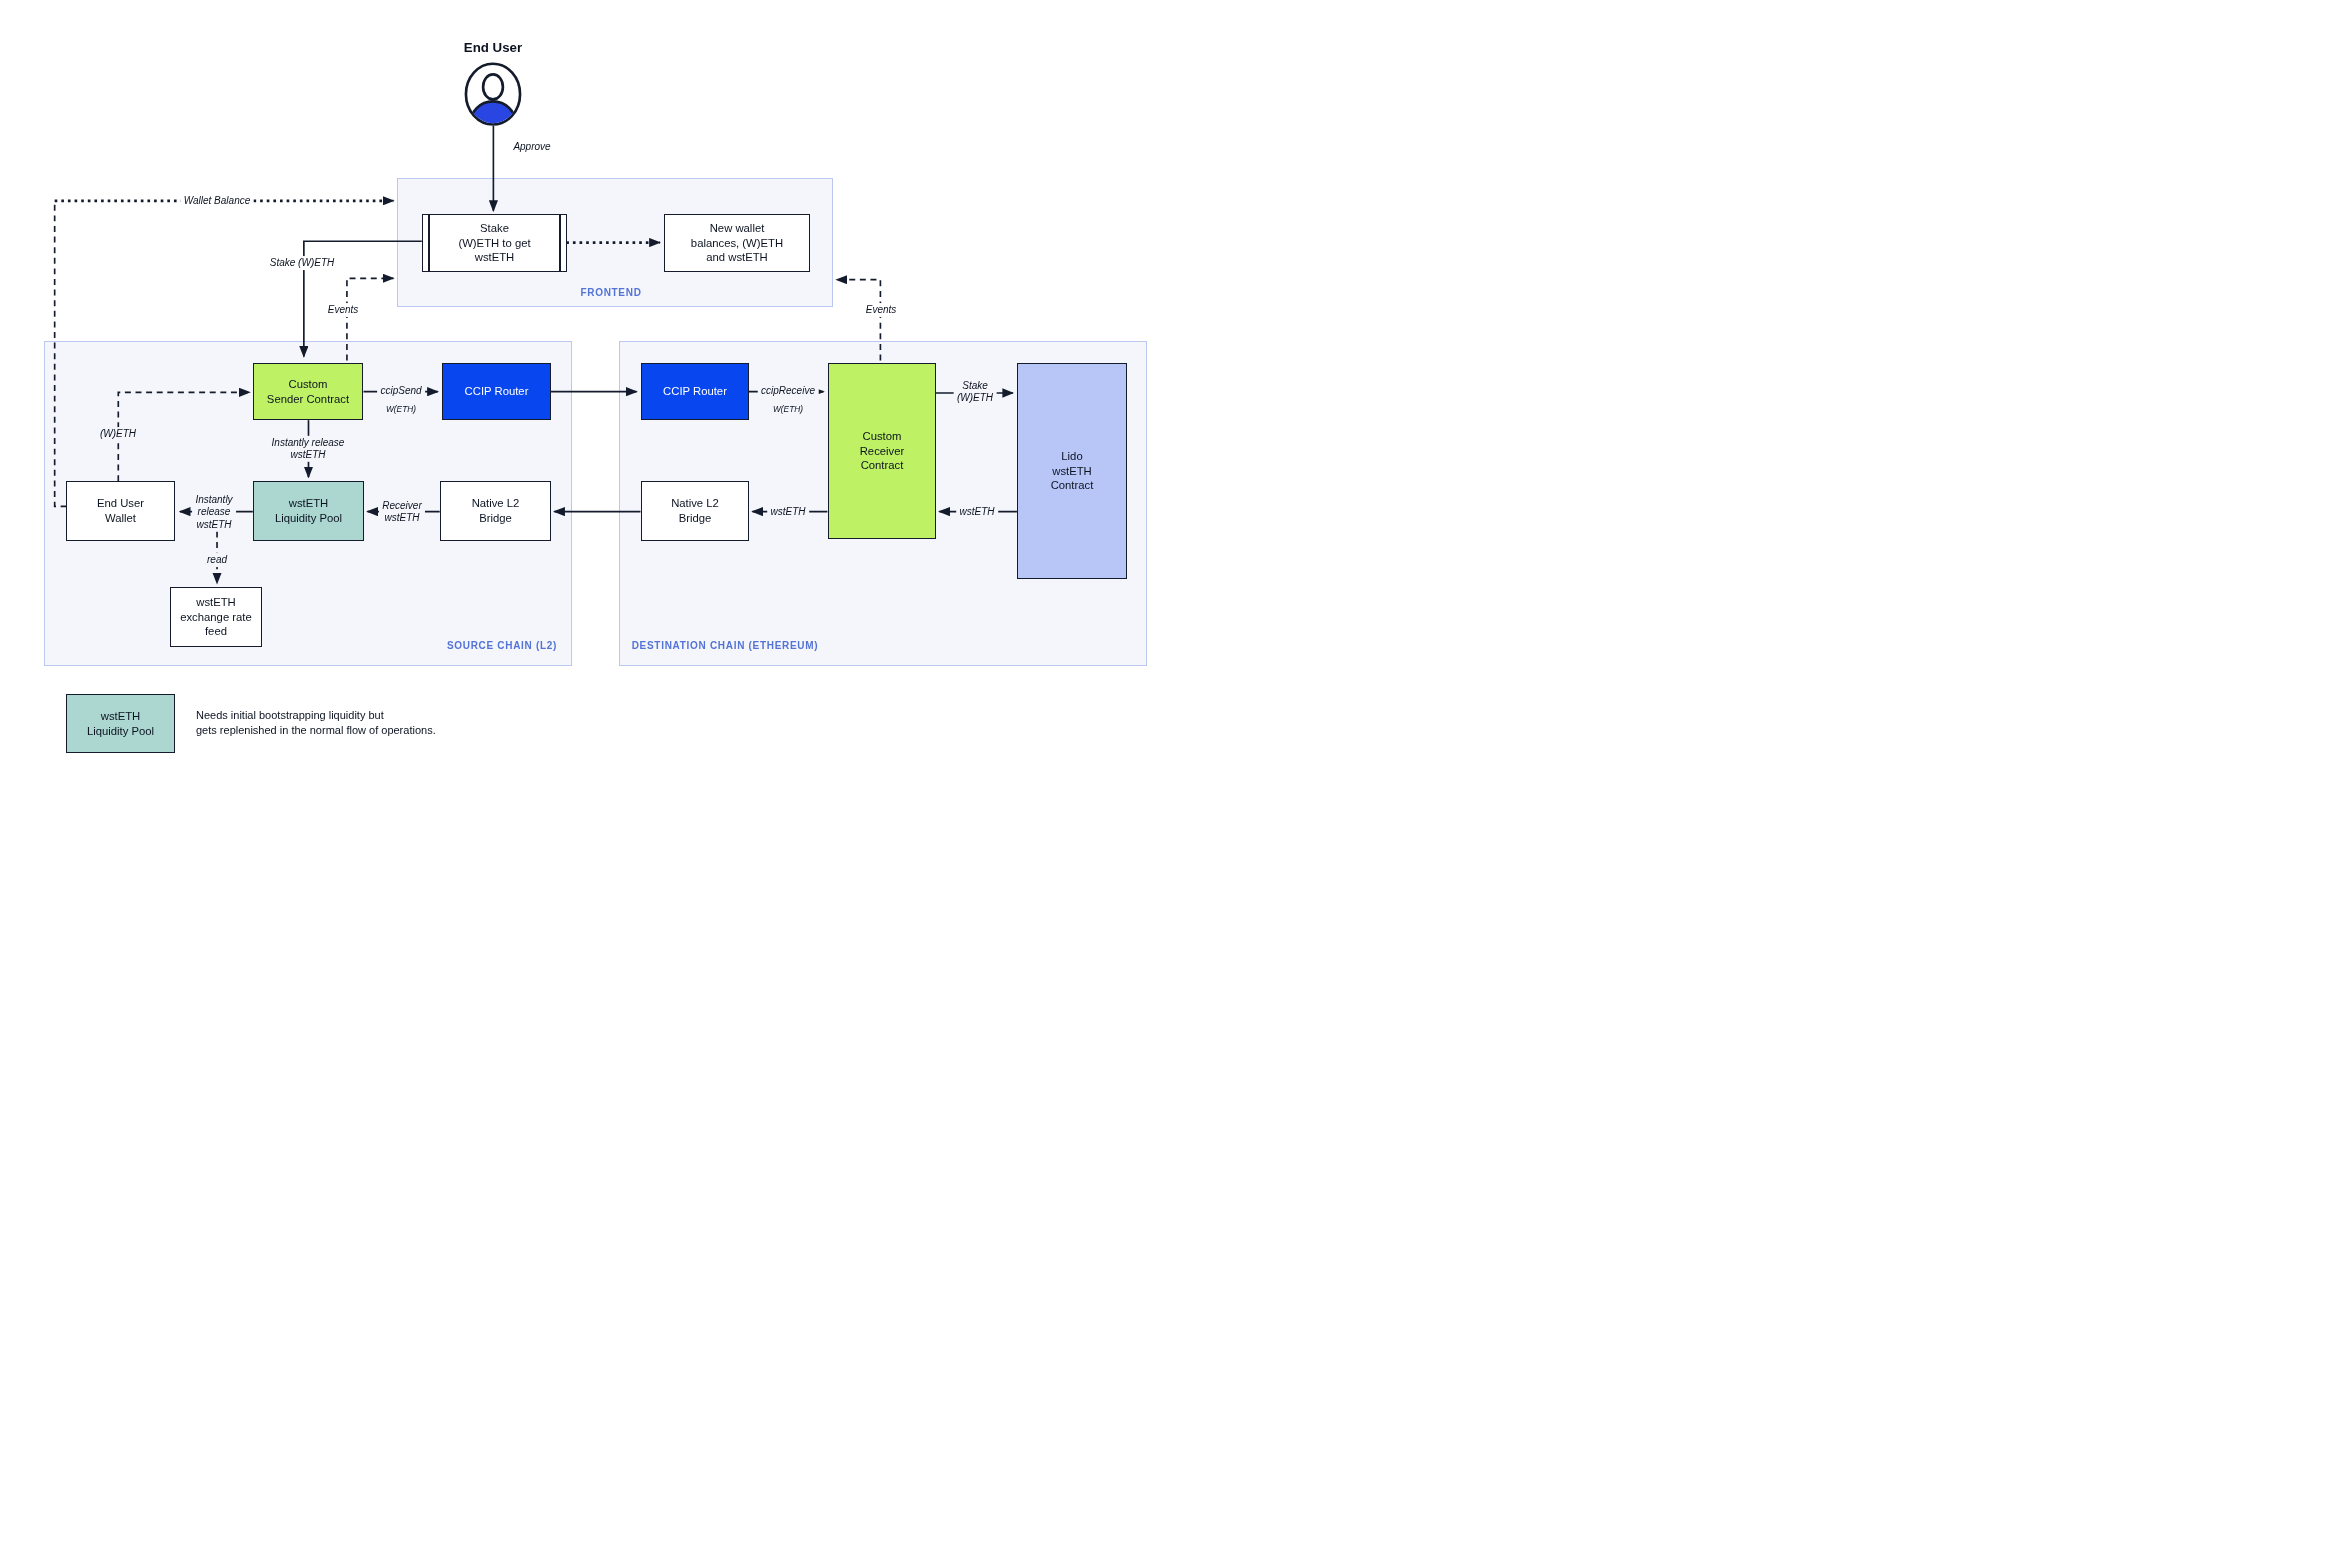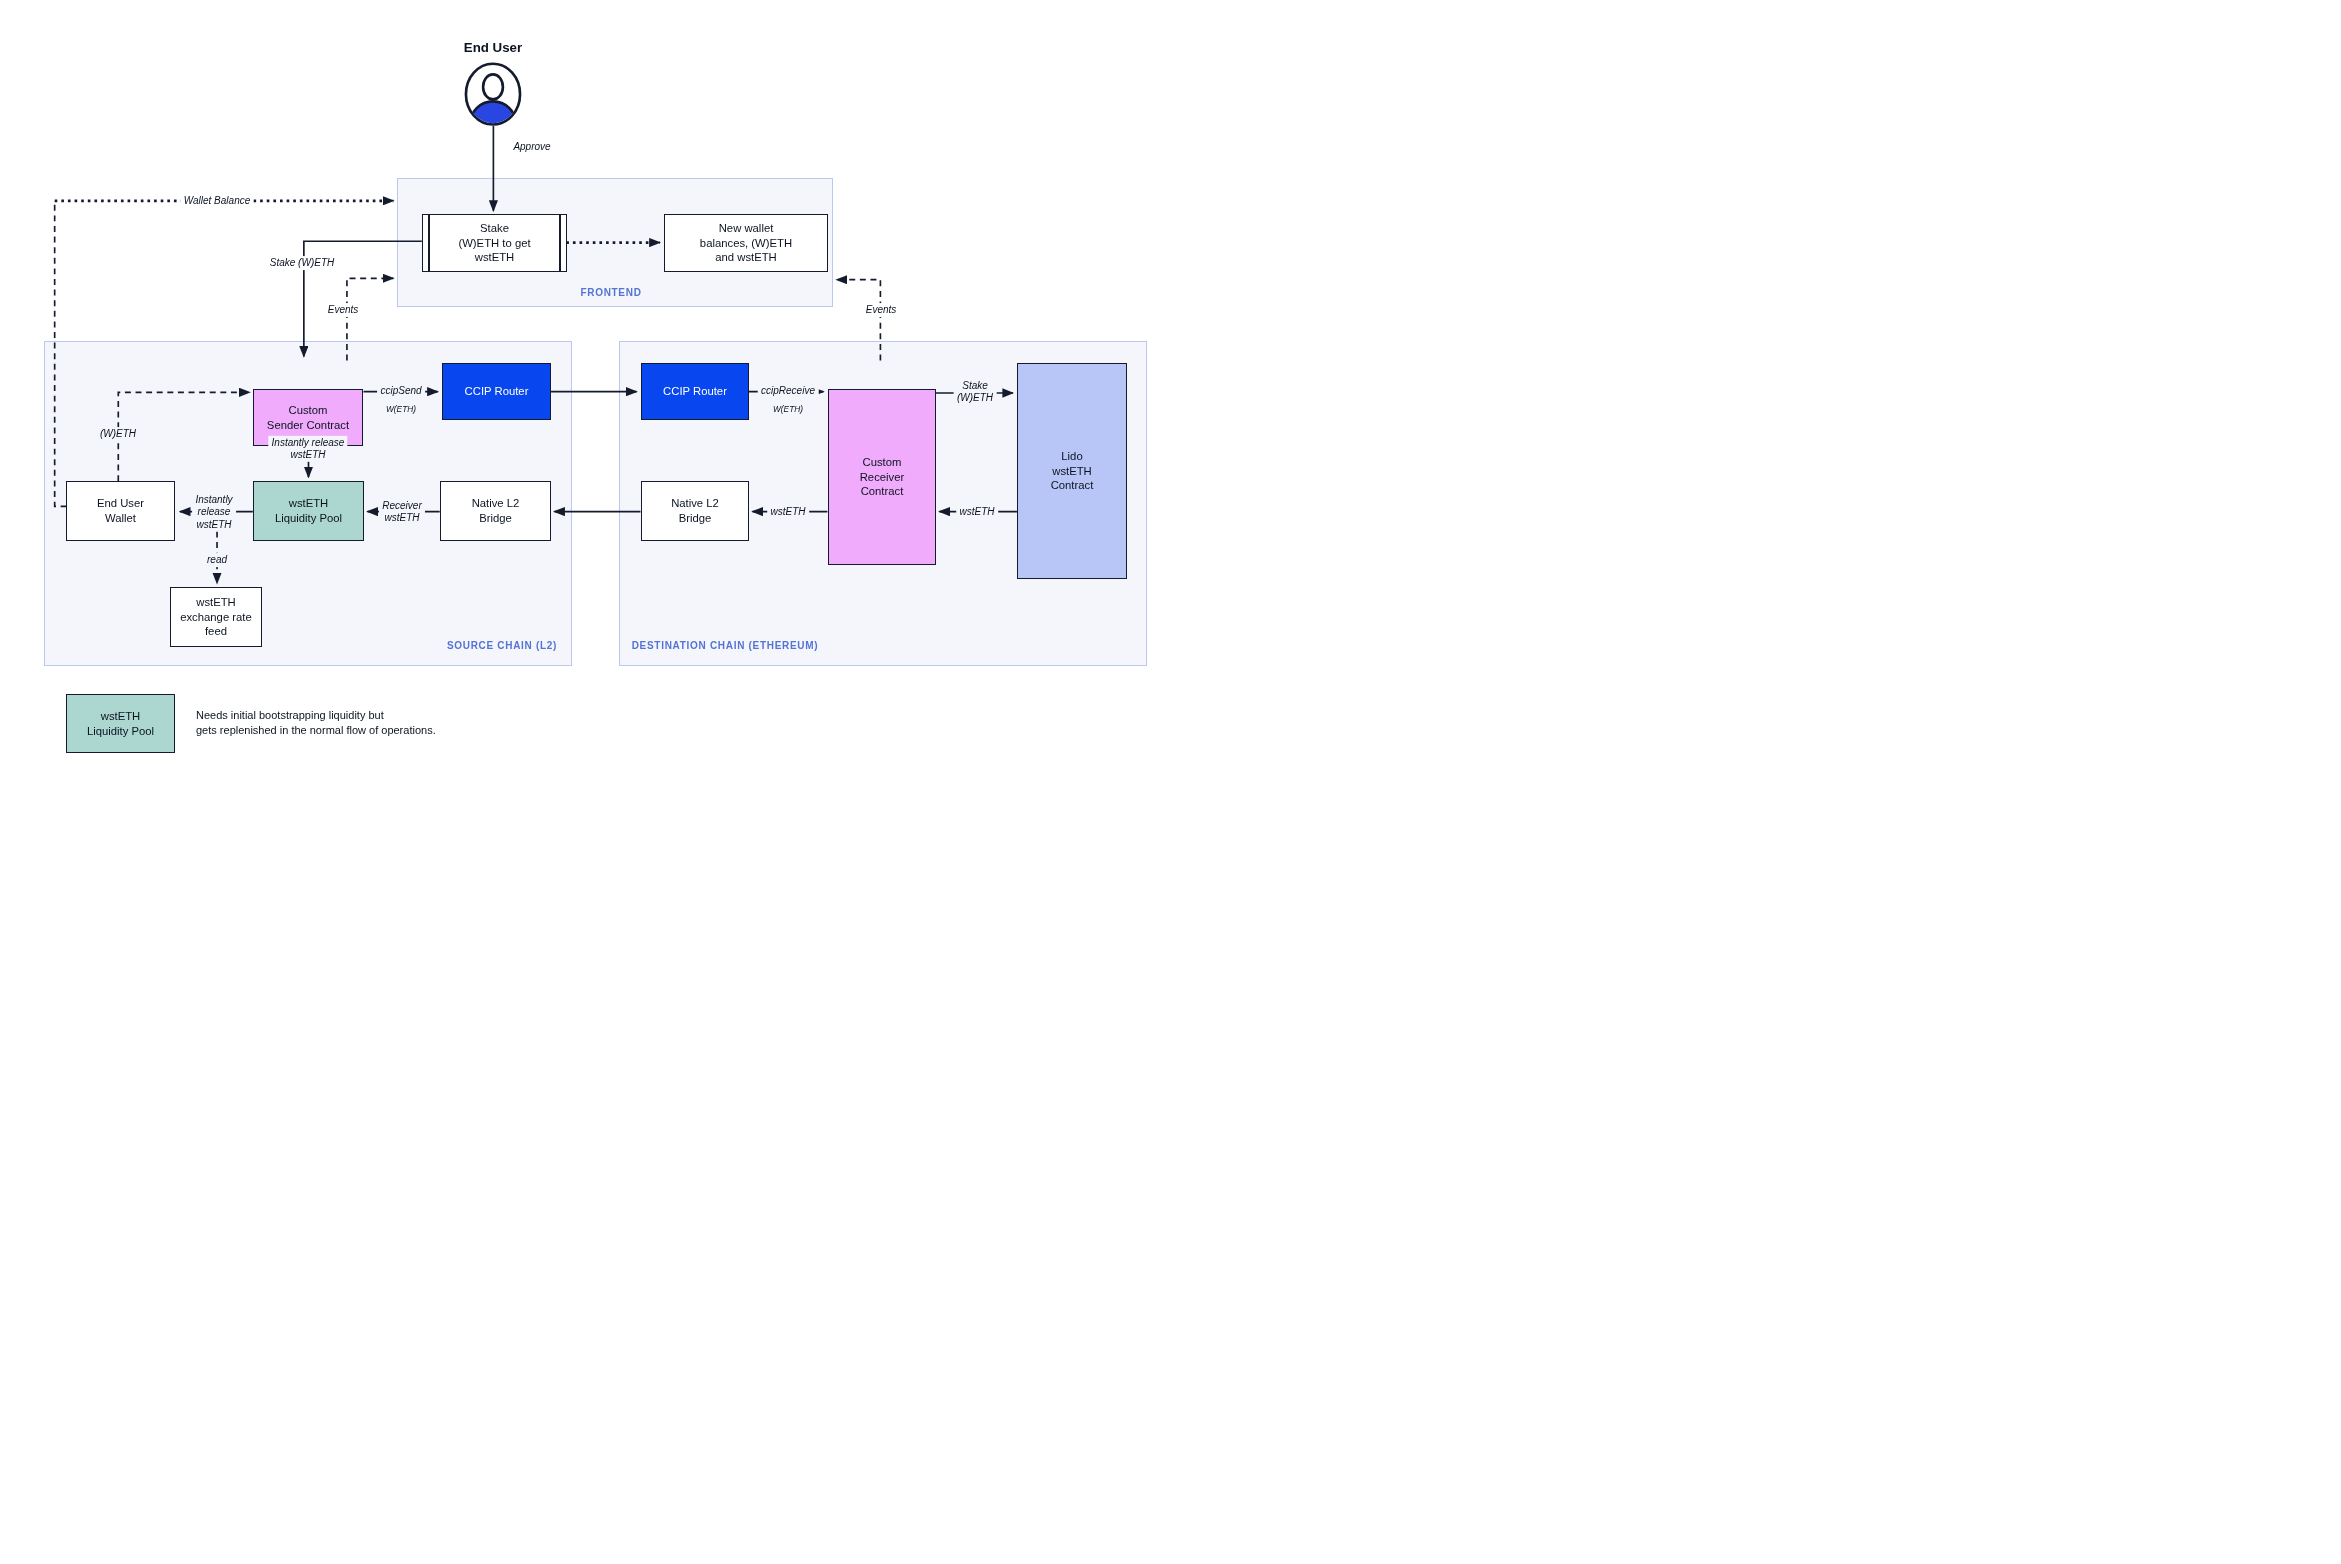--- a/index.html
+++ b/index.html
@@ -17,21 +17,21 @@
     font-weight:bold;font-size:10px;letter-spacing:0.7px;color:#5473d6;
     white-space:nowrap;z-index:5;
   }
   svg.wires{position:absolute;left:0;top:0;z-index:2;}
   .node{
     position:absolute;box-sizing:border-box;border:1.7px solid #131b2c;
     background:#ffffff;display:flex;align-items:center;justify-content:center;
     text-align:center;white-space:pre-line;font-size:11.3px;line-height:1.3;
     z-index:3;
   }
-  .node.yellow{background:#f0abfc;margin-top:26px;}
+  .node.yellow{background:#bef264;}
   .node.blue{background:#0847f0;color:#ffffff;}
   .node.teal{background:#abd7d0;}
   .node.lavender{background:#b8c6f7;}
   .node.subroutine::before,.node.subroutine::after{
     content:"";position:absolute;top:0;bottom:0;width:1.7px;background:#131b2c;
   }
   .node.subroutine::before{left:5.3px;}
   .node.subroutine::after{right:5.3px;}
   .edge-label{
     position:absolute;transform:translate(-50%,-50%);
@@ -107,21 +107,21 @@
         </clipPath>
       </defs>
     <ellipse cx="50" cy="56" rx="41" ry="46" fill="#ffffff" stroke="#131b2c" stroke-width="4"></ellipse>
     <circle cx="50" cy="102" r="35" fill="#2946e3" stroke="#131b2c" stroke-width="4" clip-path="url(#pclip)"></circle>
     <ellipse cx="50" cy="45" rx="15" ry="19" fill="#ffffff" stroke="#131b2c" stroke-width="4"></ellipse>
   </svg>
 
   <div class="node subroutine" style="left:422px;top:214px;width:145px;height:58px;">Stake
 (W)ETH to get
 wstETH</div>
-  <div class="node" style="left:664px;top:214px;width:164px;height:58px;">New wallet
+  <div class="node" style="left:664px;top:214px;width:146px;height:58px;">New wallet
 balances, (W)ETH
 and wstETH</div>
 
   <div class="node yellow" style="left:253px;top:363px;width:110px;height:57px;">Custom
 Sender Contract</div>
   <div class="node blue" style="left:442px;top:363px;width:109px;height:57px;">CCIP Router</div>
   <div class="node" style="left:66px;top:481px;width:109px;height:60px;">End User
 Wallet</div>
   <div class="node teal" style="left:253px;top:481px;width:111px;height:60px;">wstETH
 Liquidity Pool</div>

